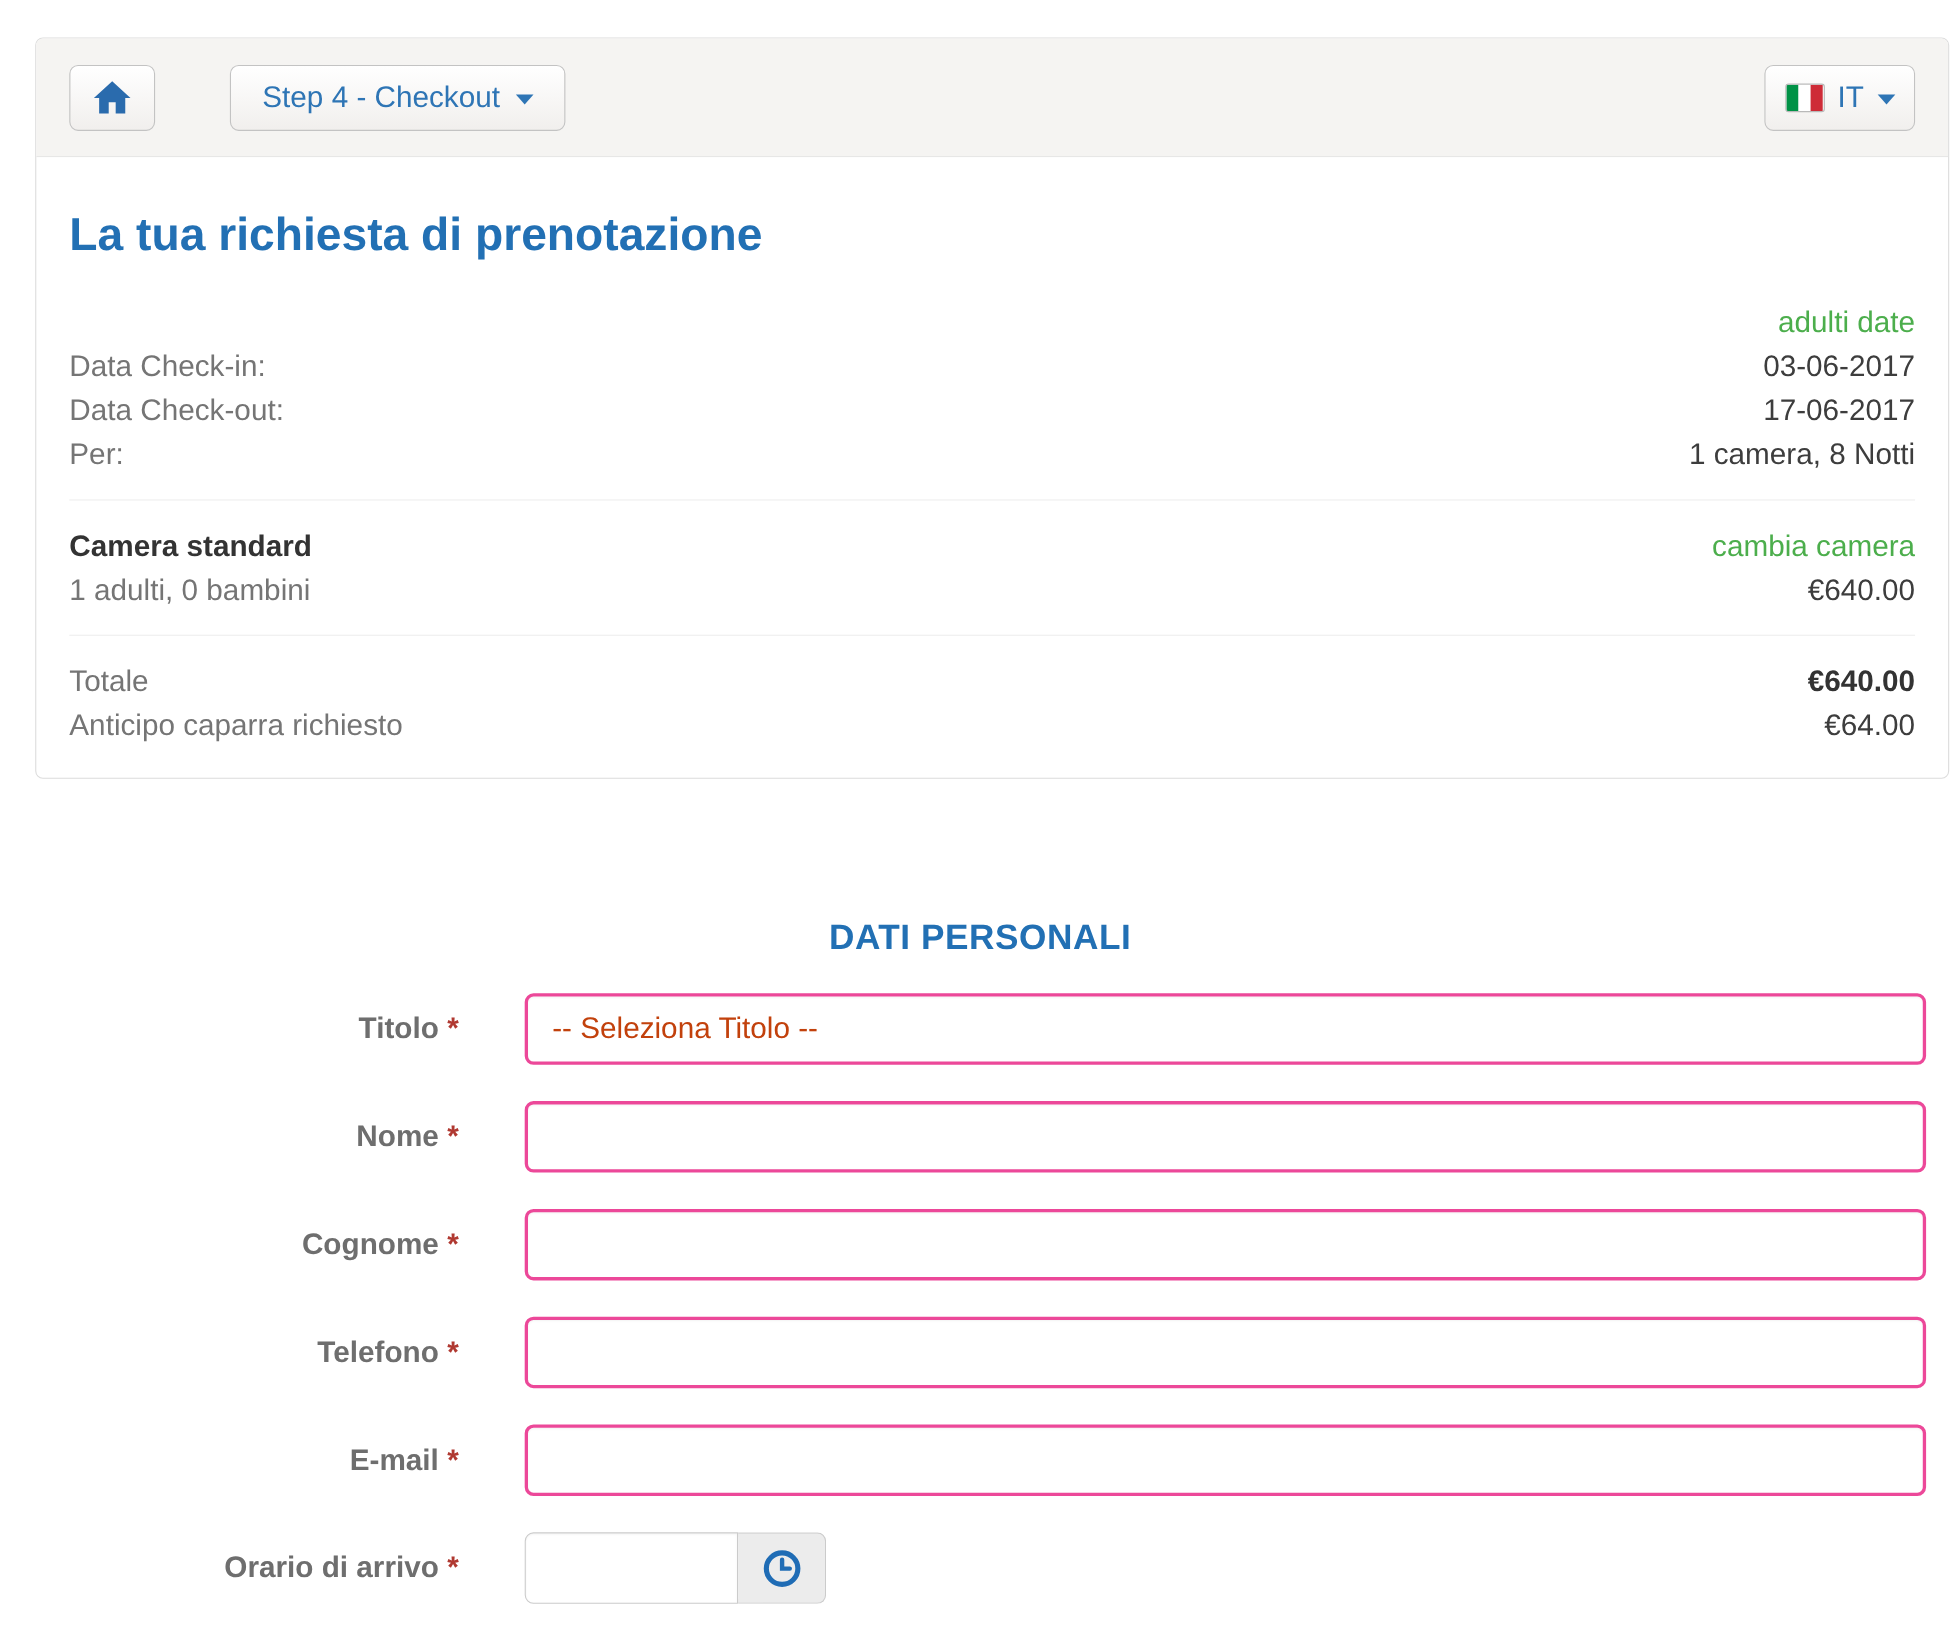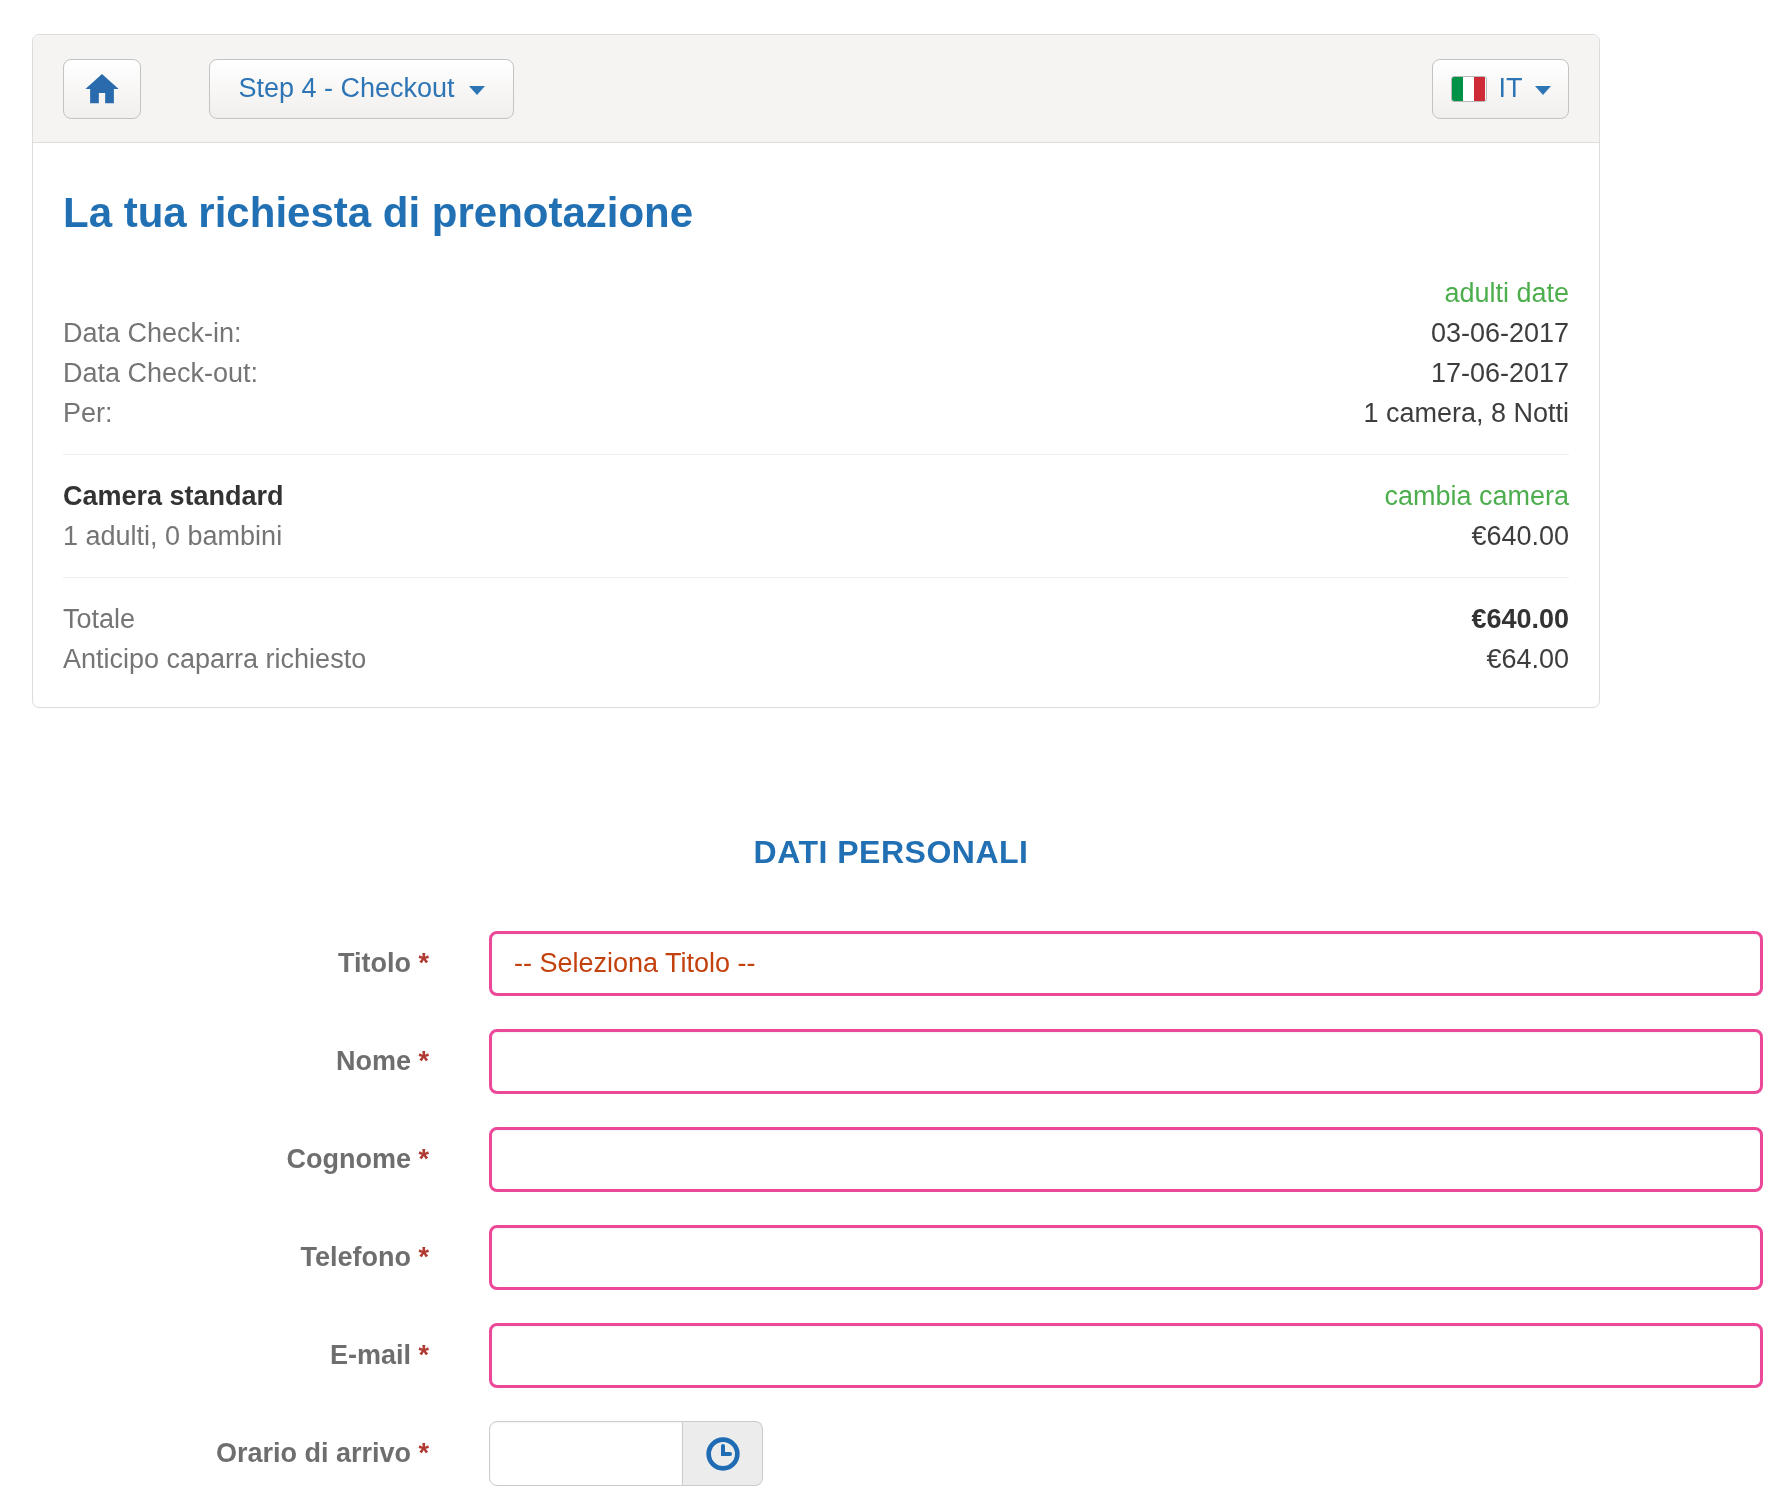--- a/index.html
+++ b/index.html
@@ -6,21 +6,21 @@
   html,body { width:1782px; height:1498px; }
   body {
     background:#ffffff;
     font-family:"Liberation Sans","DejaVu Sans",sans-serif;
     color:#3d3d3d;
     overflow:hidden;
   }
 
   
   .panel {
-    width:1568px;
+    width:1740px;
     margin:34px 0 0 32px;
     border:1px solid #dcdcdc;
     border-radius:7px;
     background:#fff;
   }
   .panel-heading {
     height:108px;
     background:#f5f4f2;
     border-bottom:1px solid #dcdcdc;
     border-radius:6px 6px 0 0;
@@ -84,21 +84,21 @@
 
   
   .form-title {
     text-align:center;
     font-size:32px;
     font-weight:700;
     color:#2270b4;
     margin-top:126px;
     letter-spacing:.5px;
   }
-  .form-area { margin-top:60px;padding-left:12px; }
+  .form-area { margin-top:32px; }
   .form-row {
     display:flex;
     align-items:flex-start;
     margin-bottom:33px;
   }
   .form-label {
     width:417px;
     text-align:right;
     font-size:27px;
     font-weight:700;

